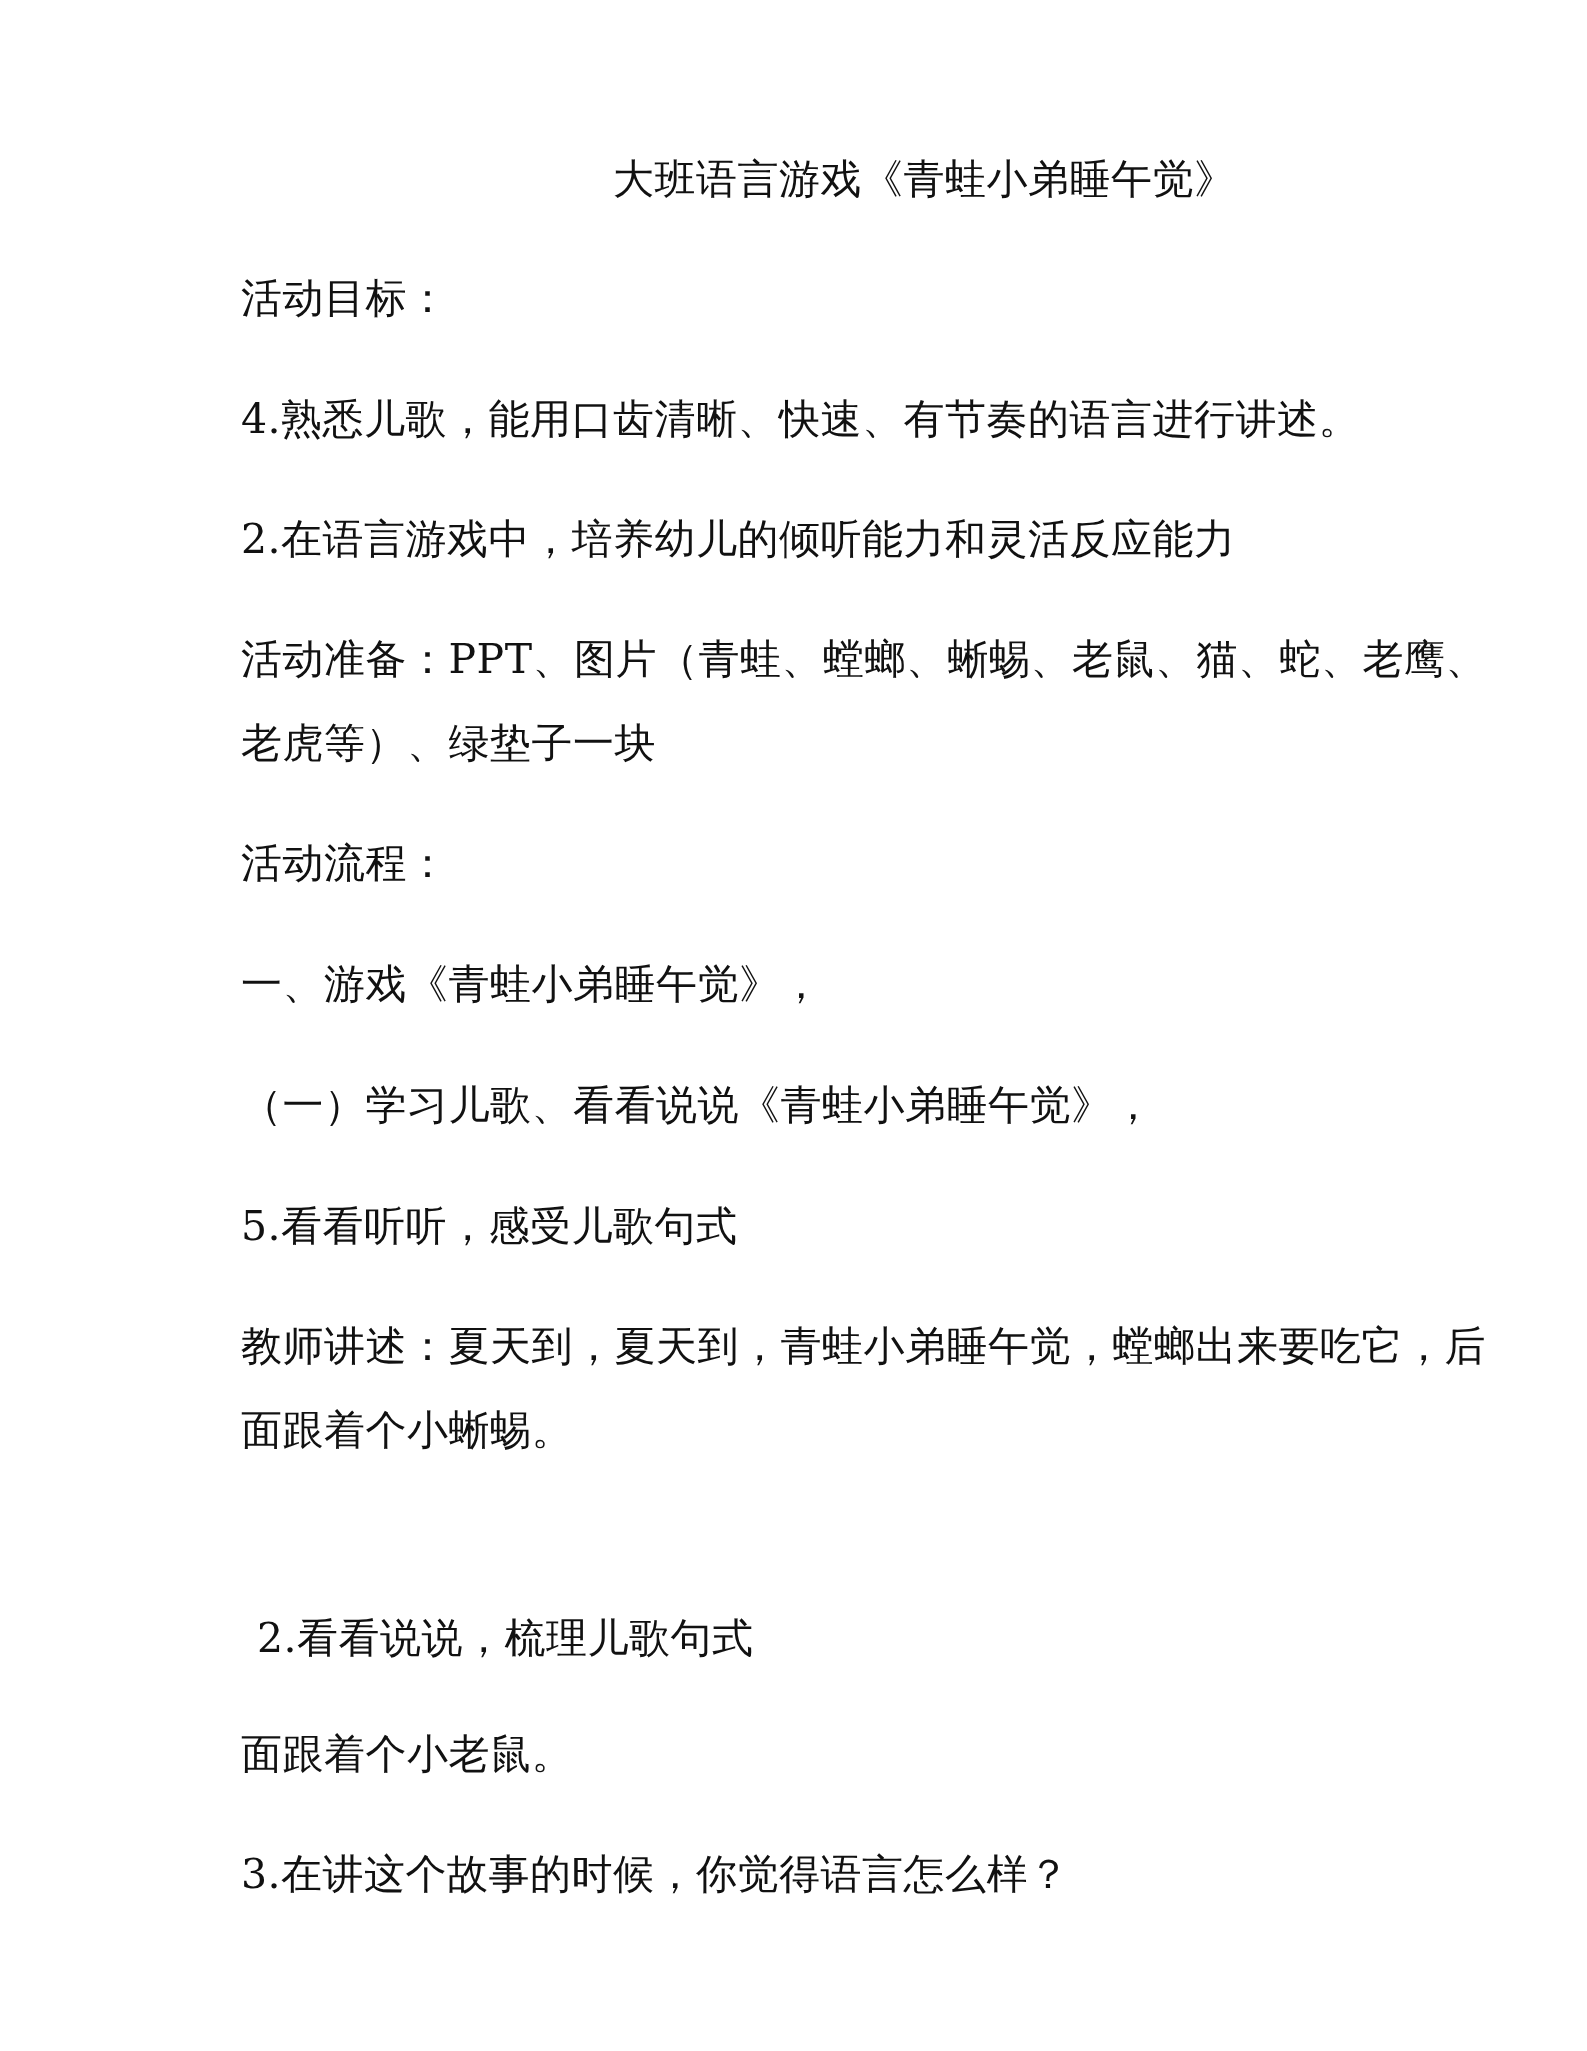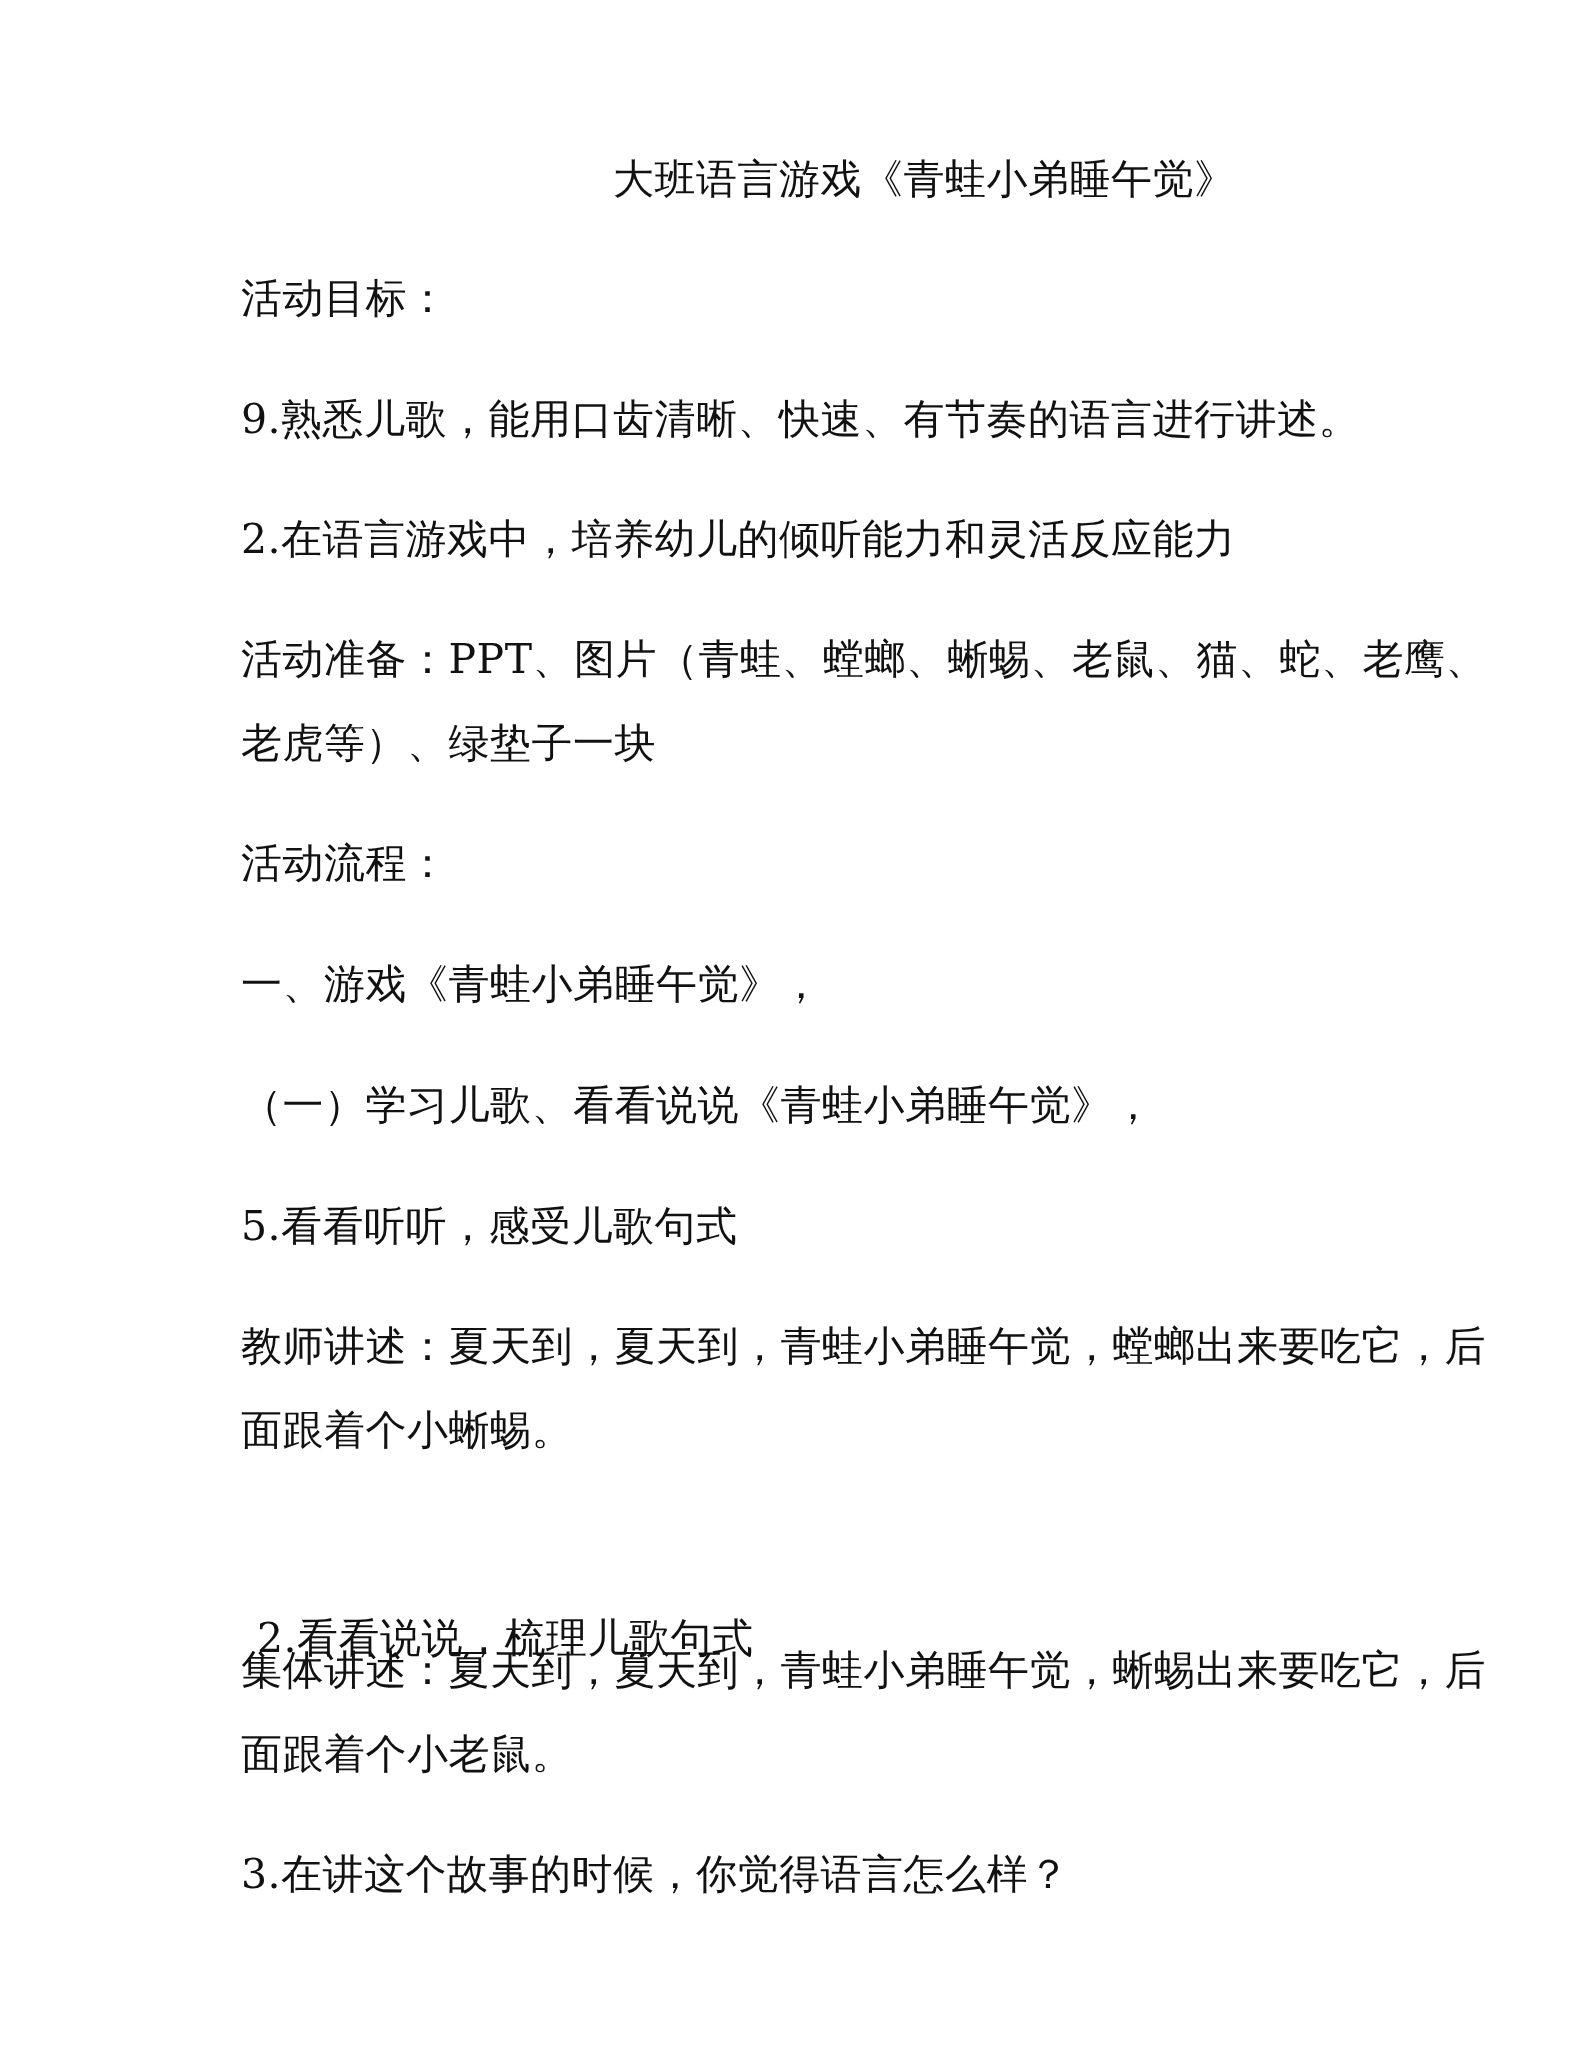--- a/index.html
+++ b/index.html
@@ -15,27 +15,26 @@
       letter-spacing: 0.5px;
     }
     .title { left: 613px; }
   </style>
 </head>
 <body>
 
 <div class="page">
   <div class="line title" style="top:157px;">大班语言游戏《青蛙小弟睡午觉》</div>
   <div class="line" style="top:276px;">活动目标：</div>
-  <div class="line" style="top:397px;">9.熟悉儿歌，能用口齿清晰、快速、有节奏的语言进行讲述。</div>
+  <div class="line" style="top:397px;">4.熟悉儿歌，能用口齿清晰、快速、有节奏的语言进行讲述。</div>
   <div class="line" style="top:517px;">2.在语言游戏中，培养幼儿的倾听能力和灵活反应能力</div>
   <div class="line" style="top:637px;">活动准备：PPT、图片（青蛙、螳螂、蜥蜴、老鼠、猫、蛇、老鹰、</div>
   <div class="line" style="top:721px;">老虎等）、绿垫子一块</div>
   <div class="line" style="top:841px;">活动流程：</div>
   <div class="line" style="top:962px;">一、游戏《青蛙小弟睡午觉》，</div>
   <div class="line" style="top:1083px;">（一）学习儿歌、看看说说《青蛙小弟睡午觉》，</div>
   <div class="line" style="top:1204px;">5.看看听听，感受儿歌句式</div>
   <div class="line" style="top:1324px;">教师讲述：夏天到，夏天到，青蛙小弟睡午觉，螳螂出来要吃它，后</div>
   <div class="line" style="top:1408px;">面跟着个小蜥蜴。</div>
   <div class="line" style="top:1616px;margin-left:16px;">2.看看说说，梳理儿歌句式</div>
-  <div class="line" style="top:1648px;">集体讲述：夏天到，夏天到，青蛙小弟睡午觉，蜥蜴出来要吃它，后</div>
   <div class="line" style="top:1732px;font-family:Liberation Serif, serif;">面跟着个小老鼠。</div>
   <div class="line" style="top:1852px;">3.在讲这个故事的时候，你觉得语言怎么样？</div>
 </div>
 
 </body></html>

